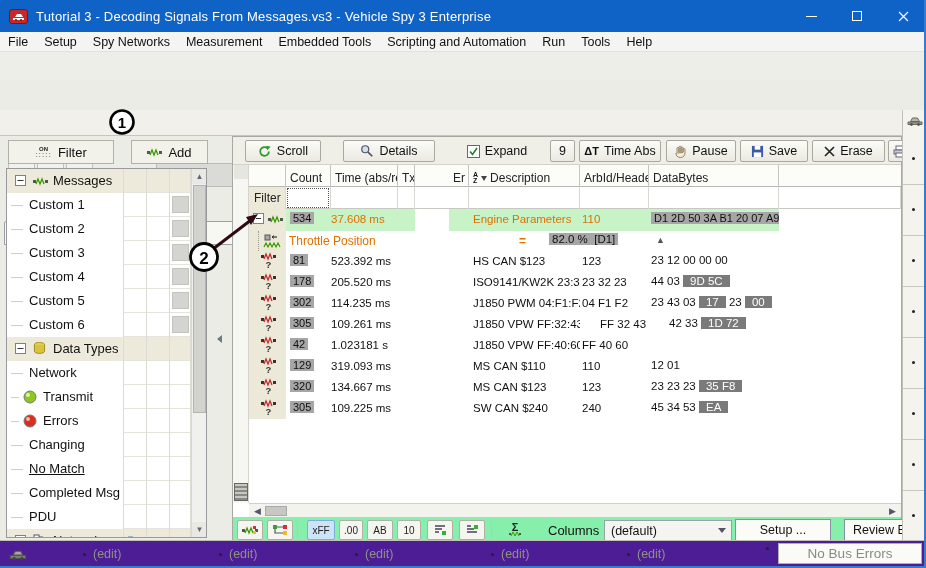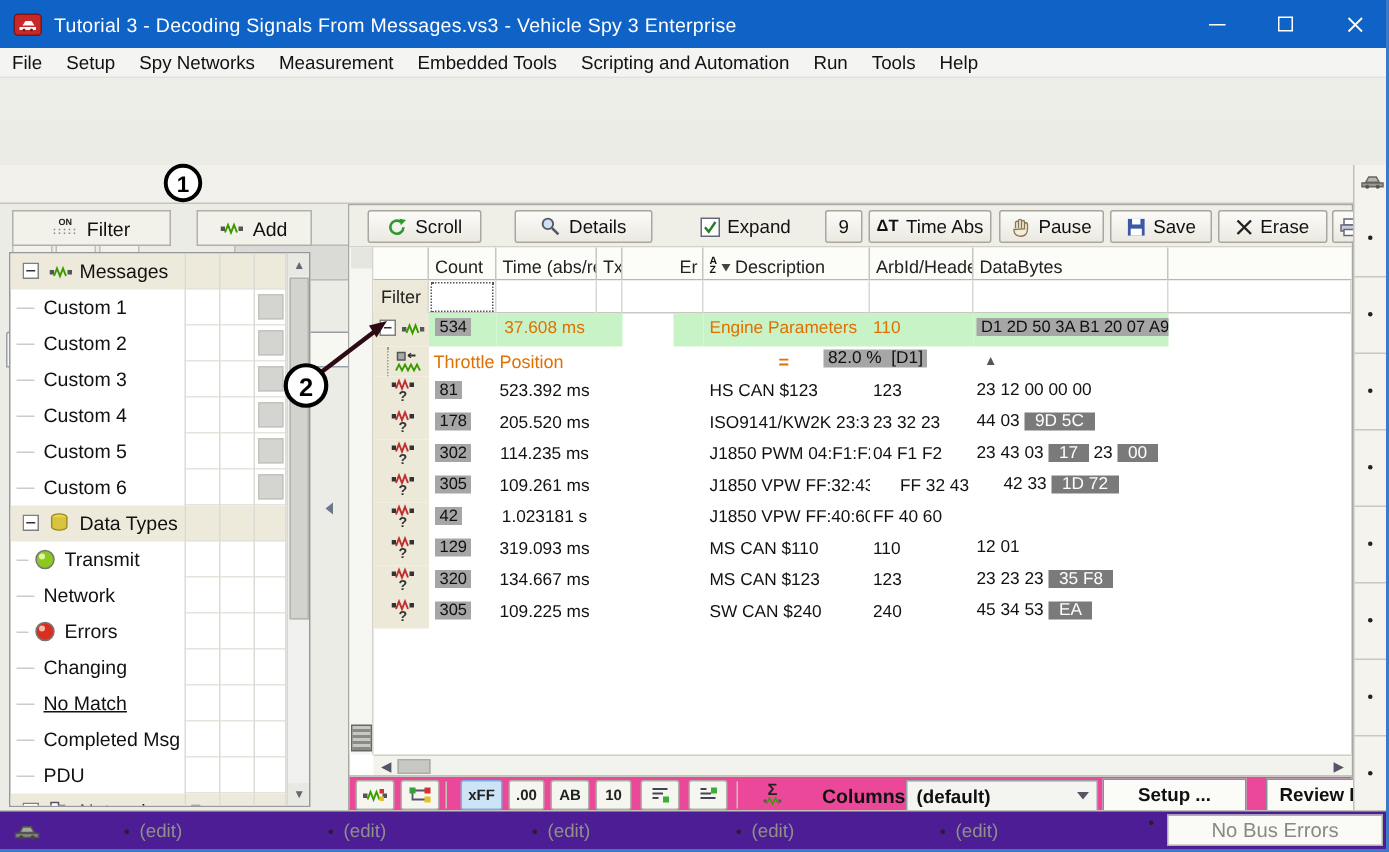--- a/index.html
+++ b/index.html
@@ -136,32 +136,32 @@
   .focus-cell::after { content:""; position:absolute; inset:1px; border:1px dotted #555; }
 
   .grid-row { position:absolute; left:16px; width:652px; display:flex; }
   .gutter { width:37px; background:#ece9d8; position:relative; flex:0 0 auto; }
   .cell { font-size:11.5px; color:#111; white-space:nowrap; overflow:hidden; flex:0 0 auto; }
   .badge { background:#a6a6a6; color:#101010; padding:0 3px; font-size:11px; }
   .byte-dark { background:#7a7a7a; color:#fff; padding:0 7px; }
   .byte-plain { color:#111; }
   .row-green { background:#c7f3c7; }
   .orange { color:#e07000; }
-  .time-cell { text-align:center; padding-right:3px; }
+  .time-cell { text-align:left; padding-right:3px; }
   .expander { position:absolute; left:4px; top:4px; width:11px; height:11px; background:#fff; border:1px solid #808080; }
   .expander::after { content:""; position:absolute; left:2px; top:4px; width:5px; height:1px; background:#303030; }
   .sig-q { position:absolute; left:12px; top:1px; display:flex; flex-direction:column; align-items:center; line-height:8px; }
   .sig-q .q { font-size:9.5px; font-weight:bold; color:#333; margin-top:0px; }
   .dotline { position:absolute; left:9px; top:0; width:1px; height:100%; border-left:1px dotted #9a9a8e; }
 
   .h-scroll { position:absolute; left:16px; top:366px; width:652px; height:14px; background:#f3f3ee; border-top:1px solid #d0d0c8; }
   .hs-btn { position:absolute; top:1px; width:13px; height:12px; color:#556; font-size:9px; display:flex; align-items:center; justify-content:center; }
   .hs-thumb { position:absolute; left:16px; top:2px; width:22px; height:10px; background:#c8c8c2; border:1px solid #aaa; }
 
-  .bottom-bar { position:absolute; left:0; top:380px; width:668px; height:24px; background:#ec4899; border-top:1px solid #c8c8c0;font-weight:bold; }
+  .bottom-bar { position:absolute; left:0; top:380px; width:668px; height:24px; background:#86efac; border-top:1px solid #c8c8c0; }
   .bb-btn { position:absolute; top:2px; height:20px; border:1px solid #b0b0a8; background:#f6f6f0;
             display:flex; align-items:center; justify-content:center; font-size:10px; color:#222; border-radius:2px; }
   .bb-on { background:#cde4f7; border-color:#7ab0e0; }
   .bb-sep { position:absolute; top:3px; width:1px; height:18px; background:#c4c4bc; }
   .bb-label { position:absolute; top:5px; font-size:13px; color:#111; }
   .bb-combo { position:absolute; left:371px; top:2px; width:128px; height:21px; border:1px solid #98a0a8;
               background:#f4f4f0; font-size:12.5px; color:#111; display:flex; align-items:center; padding-left:6px; }
   .bb-combo .caret { margin-left:auto; margin-right:5px; border-top-color:#556; }
   .bb-push { position:absolute; top:1px; height:22px; border:1px solid #8890a0; background:#fbfbf8;
              display:flex; align-items:center; justify-content:center; font-size:12.5px; color:#111; }
@@ -478,37 +478,37 @@
             </svg>
           </span>
           <span class="tree-label" style="left:46px;">Data Types</span>
           <span class="tree-cells">
             <span class="tree-cell"></span>
             <span class="tree-cell"></span>
             <span class="tree-cell"></span>
           </span>
         </div>
         <div class="tree-row">
+          <span style="position:absolute;left:4px;top:12px;width:12px;height:1px;background:#ccc;"></span>
+          <span class="tree-label" style="left:22px;">Network</span>
+          <span class="tree-cells">
+            <span class="tree-cell"></span>
+            <span class="tree-cell"></span>
+            <span class="tree-cell"></span>
+          </span>
+        </div>
+        <div class="tree-row">
           <span style="position:absolute;left:4px;top:12px;width:8px;height:1px;background:#ccc;"></span>
           <span style="position:absolute;left:16px;top:5px;">
             <svg width="14" height="14" viewBox="0 0 14 14">
               <circle cx="7" cy="7" r="6" fill="#8cc820" stroke="#777"></circle>
               <circle cx="5" cy="5" r="2" fill="#e0f8a0"></circle>
             </svg>
           </span>
           <span class="tree-label" style="left:36px;">Transmit</span>
-          <span class="tree-cells">
-            <span class="tree-cell"></span>
-            <span class="tree-cell"></span>
-            <span class="tree-cell"></span>
-          </span>
-        </div>
-        <div class="tree-row">
-          <span style="position:absolute;left:4px;top:12px;width:12px;height:1px;background:#ccc;"></span>
-          <span class="tree-label" style="left:22px;">Network</span>
           <span class="tree-cells">
             <span class="tree-cell"></span>
             <span class="tree-cell"></span>
             <span class="tree-cell"></span>
           </span>
         </div>
         <div class="tree-row">
           <span style="position:absolute;left:4px;top:12px;width:8px;height:1px;background:#ccc;"></span>
           <span style="position:absolute;left:16px;top:5px;">
             <svg width="14" height="14" viewBox="0 0 14 14">

